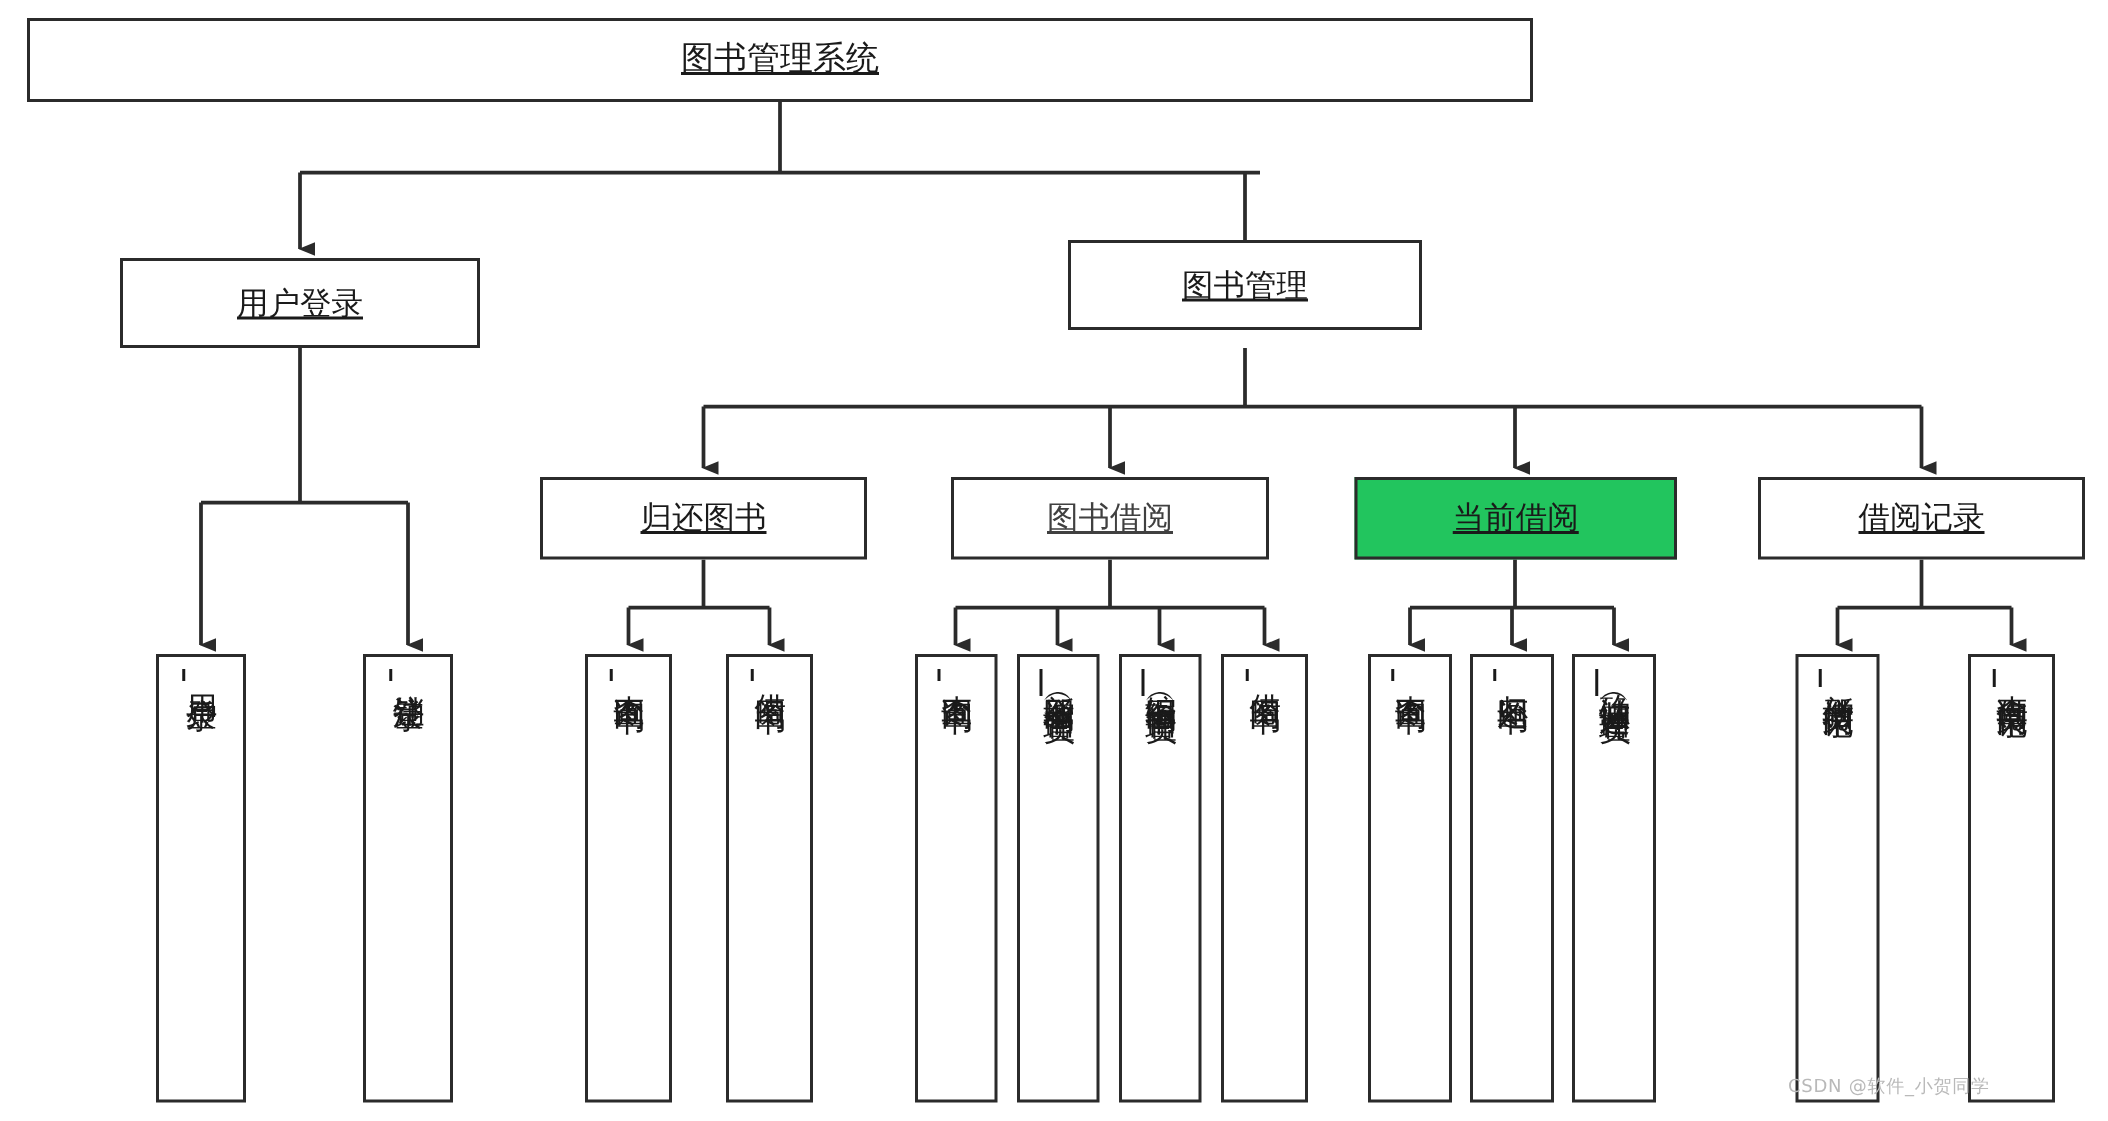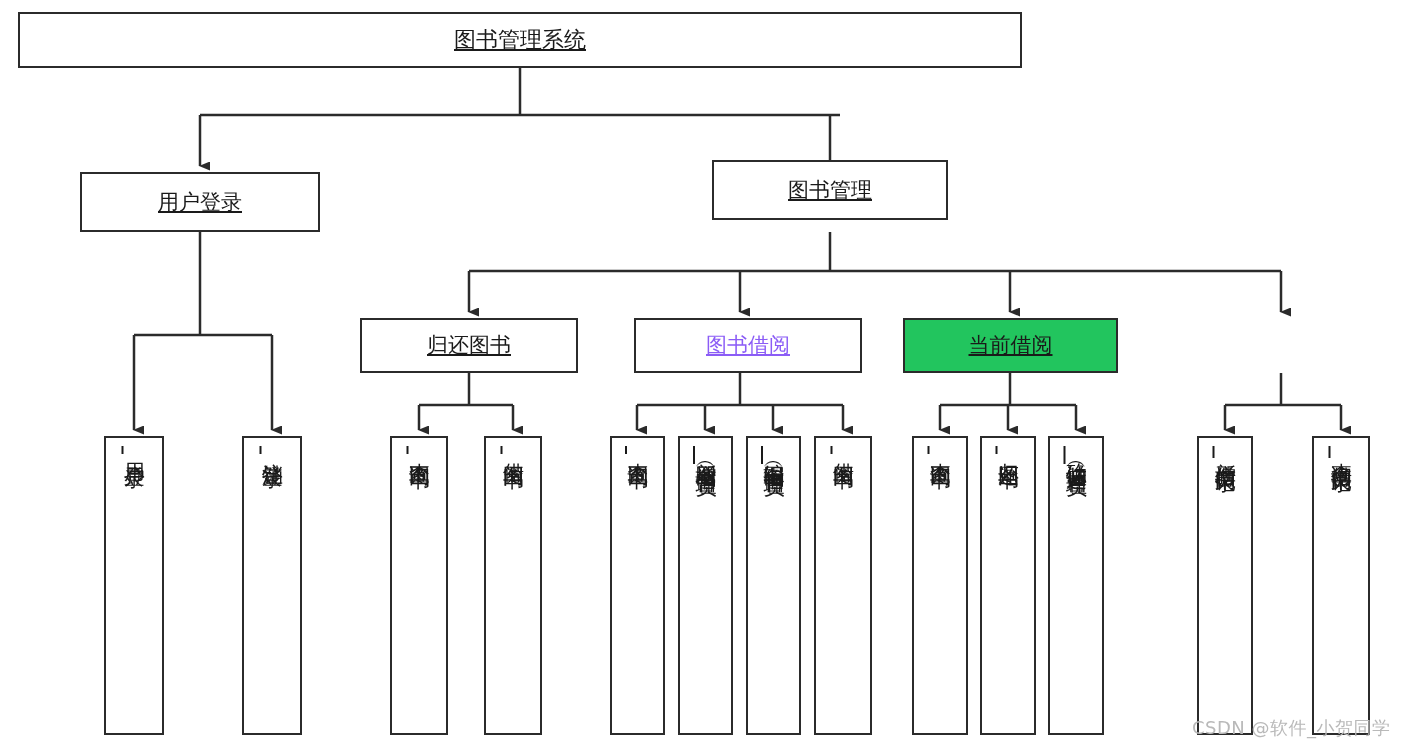--- a/index.html
+++ b/index.html
@@ -60,21 +60,21 @@
   }
   .node.vert .label {
     writing-mode: vertical-rl;
     text-orientation: upright;
     font-size: 21px;
     letter-spacing: 2px;
     line-height: 1;
   }
   .watermark {
     position: absolute;
-    font-size: 18px;
+    font-size: 12px;
     color: #b9b9b9;
     white-space: nowrap;
     letter-spacing: 0.5px;
   }
 </style>
 </head>
 <body>
 
 <div id="diagram">
 
@@ -135,25 +135,28 @@
   <div class="node horiz" style="left: 80px; top: 172px; width: 240px; height: 60px; border-color: rgb(43, 43, 43); background: rgb(255, 255, 255); color: rgb(26, 26, 26);">
     <span class="label">用户登录</span>
   </div>
   <div class="node horiz" style="left: 712px; top: 160px; width: 236px; height: 60px; border-color: rgb(43, 43, 43); background: rgb(255, 255, 255); color: rgb(26, 26, 26);">
     <span class="label">图书管理</span>
   </div>
 
   <div class="node horiz" style="left: 360px; top: 318px; width: 218px; height: 55px; border-color: rgb(43, 43, 43); background: rgb(255, 255, 255); color: rgb(26, 26, 26);">
     <span class="label">归还图书</span>
   </div>
-  <div class="node horiz" style="left: 634px; top: 318px; width: 228px; height: 55px; border-color: rgb(43, 43, 43); background: rgb(255, 255, 255); color: #8b5cf6;">
+  <div class="node horiz" style="left: 634px; top: 318px; width: 212px; height: 55px; border-color: rgb(43, 43, 43); background: rgb(255, 255, 255); color: #404040;">
     <span class="label">图书借阅</span>
   </div>
   <div class="node horiz" style="left: 903px; top: 318px; width: 215px; height: 55px; border-color: rgb(43, 43, 43); background: #22c55e; color: rgb(26, 26, 26);">
     <span class="label">当前借阅</span>
+  </div>
+  <div class="node horiz" style="left: 1172px; top: 318px; width: 218px; height: 55px; border-color: rgb(43, 43, 43); background: rgb(255, 255, 255); color: rgb(26, 26, 26);">
+    <span class="label">借阅记录</span>
   </div>
 
   <div class="node vert" style="left: 104px; top: 436px; width: 60px; height: 299px; border-color: rgb(43, 43, 43); background: rgb(255, 255, 255); color: rgb(26, 26, 26);">
     <span class="label">用户登录</span>
   </div>
   <div class="node vert" style="left: 242px; top: 436px; width: 60px; height: 299px; border-color: rgb(43, 43, 43); background: rgb(255, 255, 255); color: rgb(26, 26, 26);">
     <span class="label">注销登录</span>
   </div>
   <div class="node vert" style="left: 390px; top: 436px; width: 58px; height: 299px; border-color: rgb(43, 43, 43); background: rgb(255, 255, 255); color: rgb(26, 26, 26);">
     <span class="label">查询图书</span>

